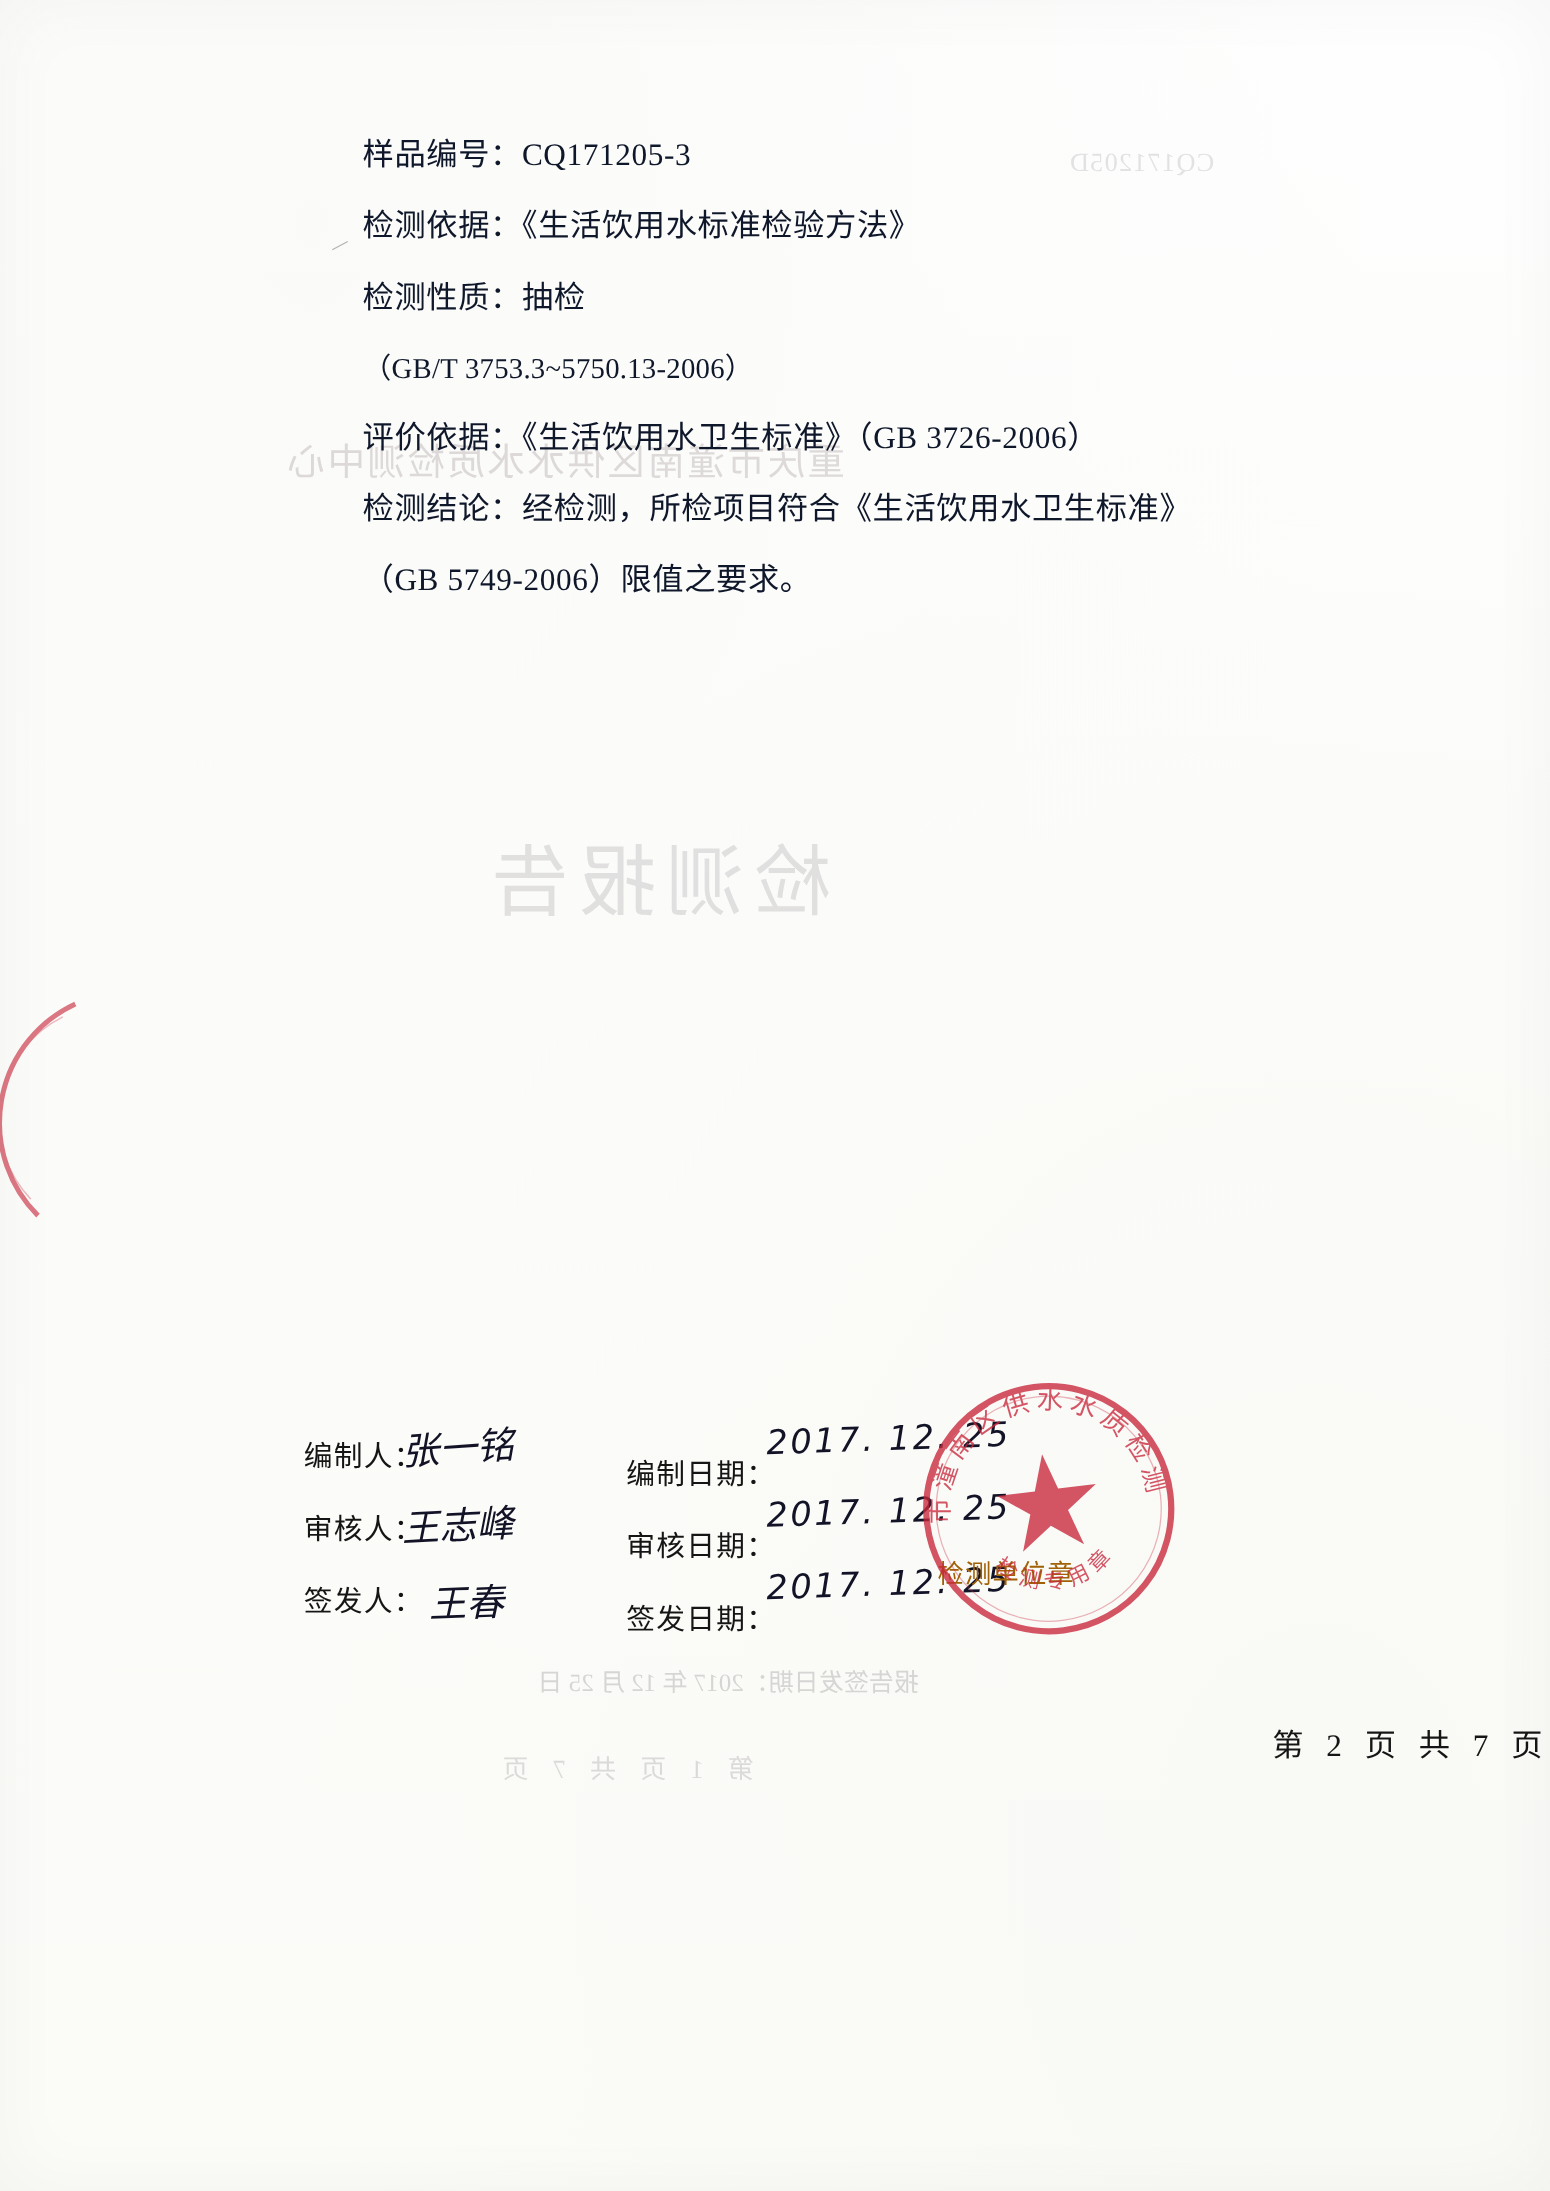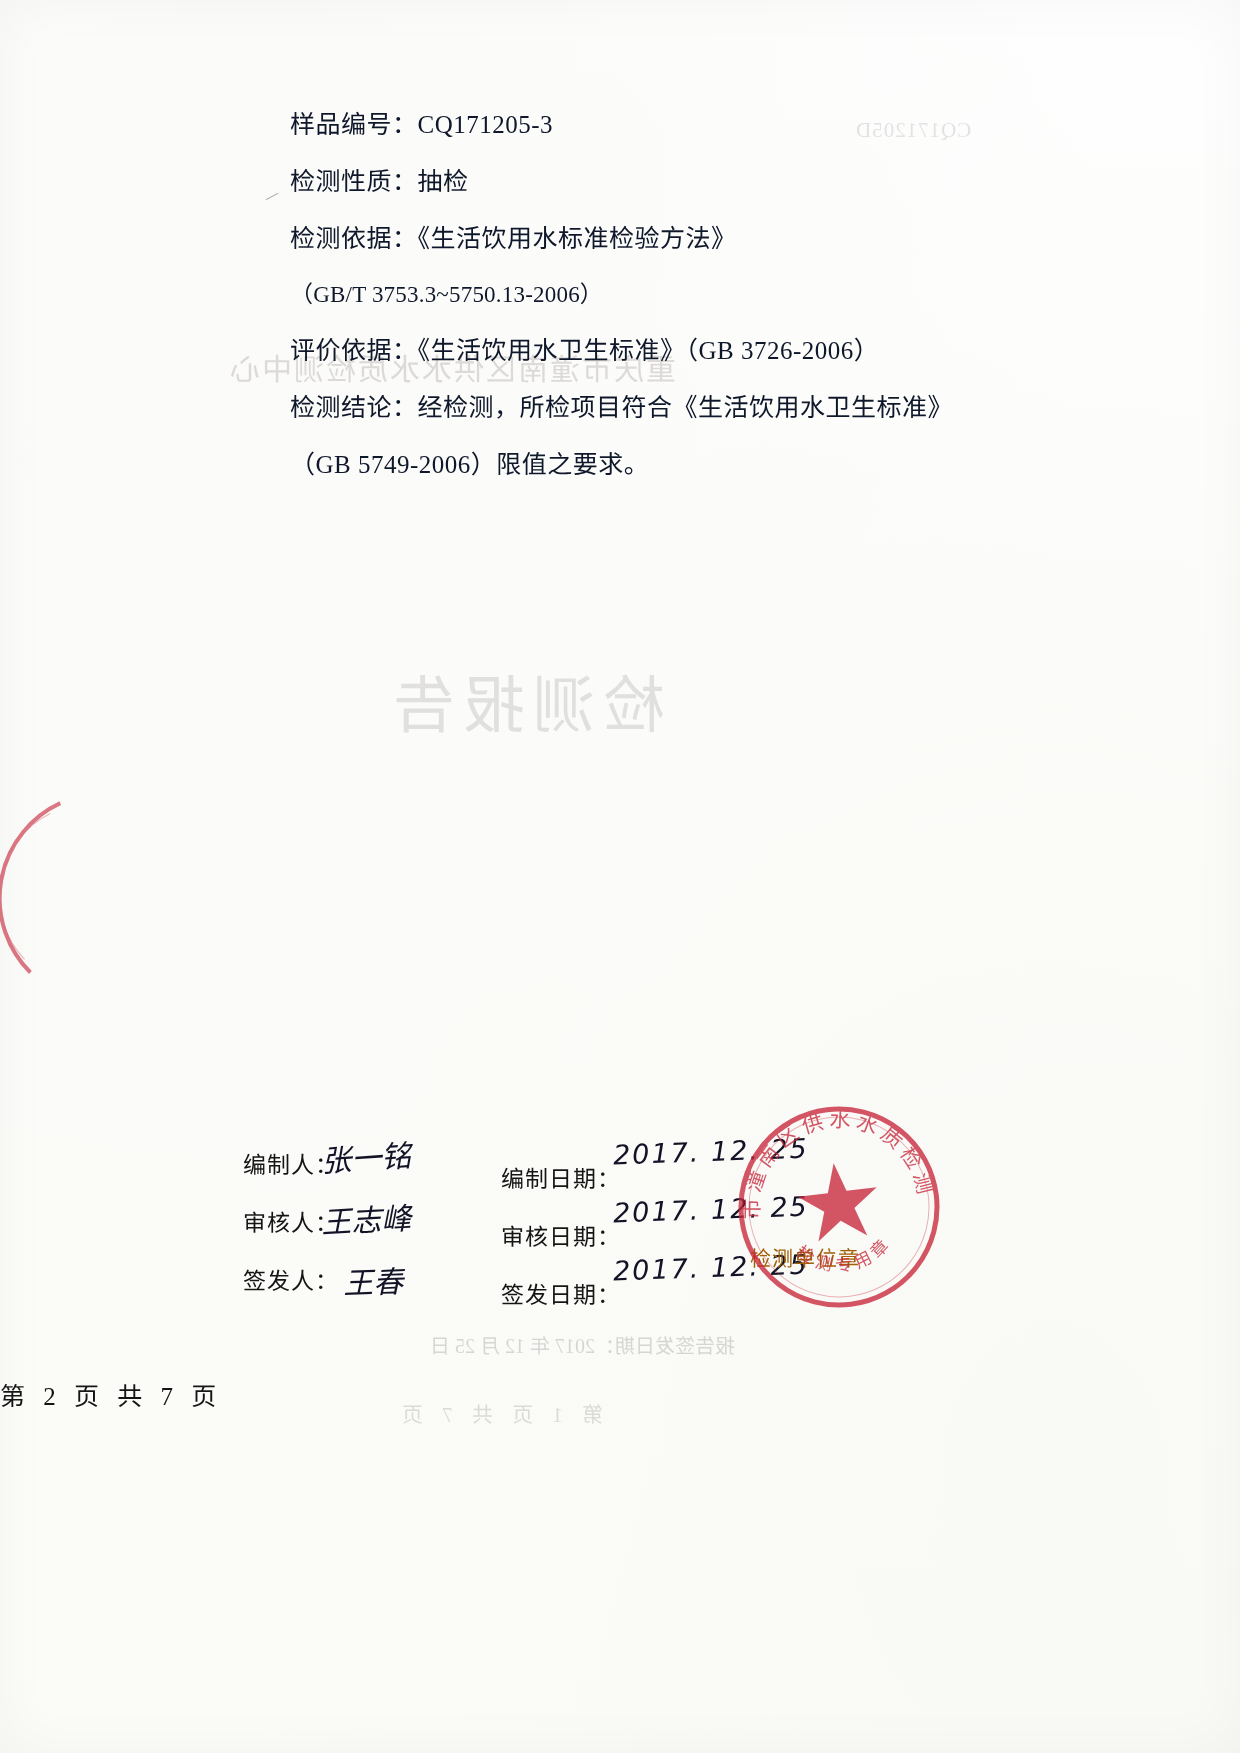--- a/index.html
+++ b/index.html
@@ -106,21 +106,21 @@
     color: #a16207;
     letter-spacing: 1px;
   }
 
   
   .footer {
     position: absolute;
     left: 0;
     right: 0;
     top: 1376px;
-    text-align: left;
+    text-align: right;
     font-size: 25px;
     letter-spacing: 6px;
     color: #151515;
   }
 
   
   .seal {
     position: absolute;
     left: 735px;
     top: 1103px;
@@ -206,22 +206,22 @@
   <div class="bleed bleed-code">CQ171205D</div>
   <div class="bleed bleed-title">重庆市潼南区供水水质检测中心</div>
   <div class="bleed bleed-big">检测报告</div>
   <div class="bleed bleed-date">报告签发日期：2017 年 12 月 25 日</div>
   <div class="bleed bleed-foot">第 1 页  共 7 页</div>
 
   <div class="tick"></div>
 
   <div class="content">
     <div class="line">样品编号：CQ171205-3</div>
+    <div class="line">检测依据：《生活饮用水标准检验方法》</div>
     <div class="line">检测性质：抽检</div>
-    <div class="line">检测依据：《生活饮用水标准检验方法》</div>
     <div class="line latin">（GB/T 3753.3~5750.13-2006）</div>
     <div class="line">评价依据：《生活饮用水卫生标准》（GB 3726-2006）</div>
     <div class="line">检测结论：经检测，所检项目符合《生活饮用水卫生标准》</div>
     <div class="line">（GB 5749-2006）限值之要求。</div>
   </div>
 
   <div class="seal-edge">
     <svg width="150" height="180" viewBox="0 0 150 180" xmlns="http://www.w3.org/2000/svg">
       <path d="M 120 4 A 105 105 0 0 0 120 176" fill="none" stroke="#c9283c" stroke-width="4"></path>
       <path d="M 112 16 A 92 92 0 0 0 112 164" fill="none" stroke="#c9283c" stroke-width="1.2" opacity="0.5"></path>

